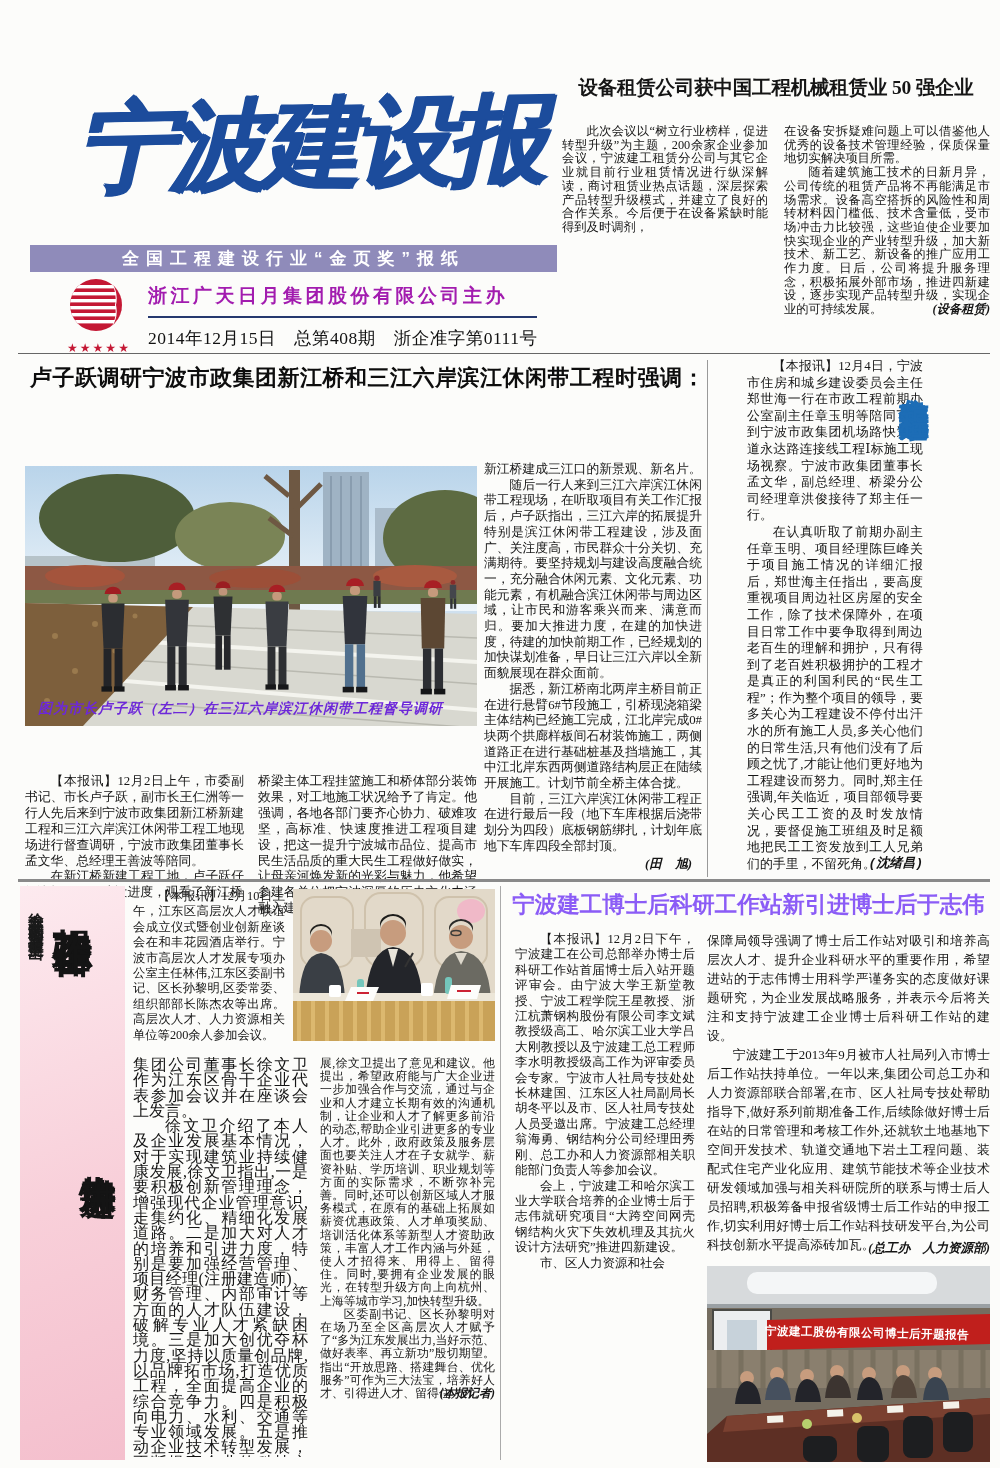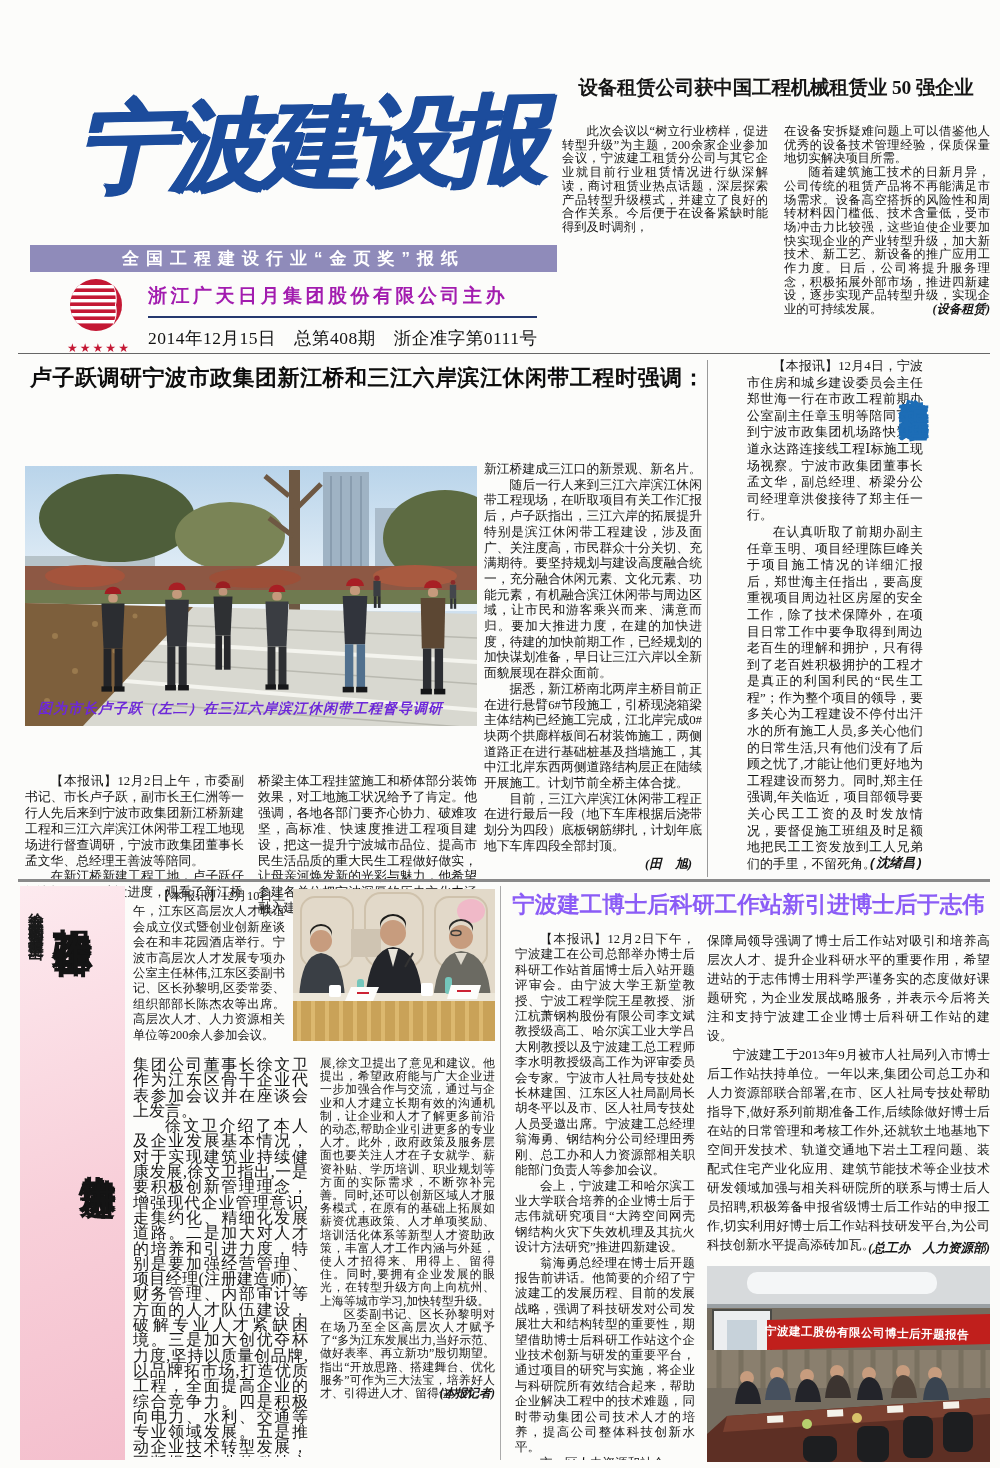--- a/index.html
+++ b/index.html
@@ -389,21 +389,20 @@
   </div>
 
   <div class="abs vrule2"></div>
 
   <div class="abs postdoc">
     <div class="pd-title">宁波建工博士后科研工作站新引进博士后于志伟</div>
     <div class="pd-body">
       <div class="pd-c1 jp">
           <p>【本报讯】12月2日下午，宁波建工在公司总部举办博士后科研工作站首届博士后入站开题评审会。由宁波大学王新堂教授、宁波工程学院王星教授、浙江杭萧钢构股份有限公司李文斌教授级高工、哈尔滨工业大学吕大刚教授以及宁波建工总工程师李水明教授级高工作为评审委员会专家。宁波市人社局专技处处长林建国、江东区人社局副局长胡冬平以及市、区人社局专技处人员受邀出席。宁波建工总经理翁海勇、钢结构分公司经理田秀刚、总工办和人力资源部相关职能部门负责人等参加会议。</p>
           <p>会上，宁波建工和哈尔滨工业大学联合培养的企业博士后于志伟就研究项目“大跨空间网壳钢结构火灾下失效机理及其抗火设计方法研究”推进四新建设。</p>
-          <p>翁海勇总经理在博士后开题报告前讲话。他简要的介绍了宁波建工的发展历程、目前的发展战略，强调了科技研发对公司发展壮大和结构转型的重要性，期望借助博士后科研工作站这个企业技术创新与研发的重要平台，通过项目的研究与实施，将企业与科研院所有效结合起来，帮助企业解决工程中的技术难题，同时带动集团公司技术人才的培养，提高公司整体科技创新水平。</p>
           <p>市、区人力资源和社会</p>
         </div>
       <div class="pd-c2">
         <div class="pd-c2-text jp noindent">
           <div>
               <p>保障局领导强调了博士后工作站对吸引和培养高层次人才、提升企业科研水平的重要作用，希望进站的于志伟博士用科学严谨务实的态度做好课题研究，为企业发展战略服务，并表示今后将关注和支持宁波建工企业博士后科研工作站的建设。</p>
               <p>宁波建工于2013年9月被市人社局列入市博士后工作站扶持单位。一年以来,集团公司总工办和人力资源部联合部署,在市、区人社局专技处帮助指导下,做好系列前期准备工作,后续除做好博士后在站的日常管理和考核工作外,还就软土地基地下空间开发技术、轨道交通地下岩土工程问题、装配式住宅产业化应用、建筑节能技术等企业技术研发领域加强与相关科研院所的联系与博士后人员招聘,积极筹备申报省级博士后工作站的申报工作,切实利用好博士后工作站科技研发平台,为公司科技创新水平提高添砖加瓦。</p>
             </div>
           <span class="byline">(总工办　人力资源部)</span>
         </div>

